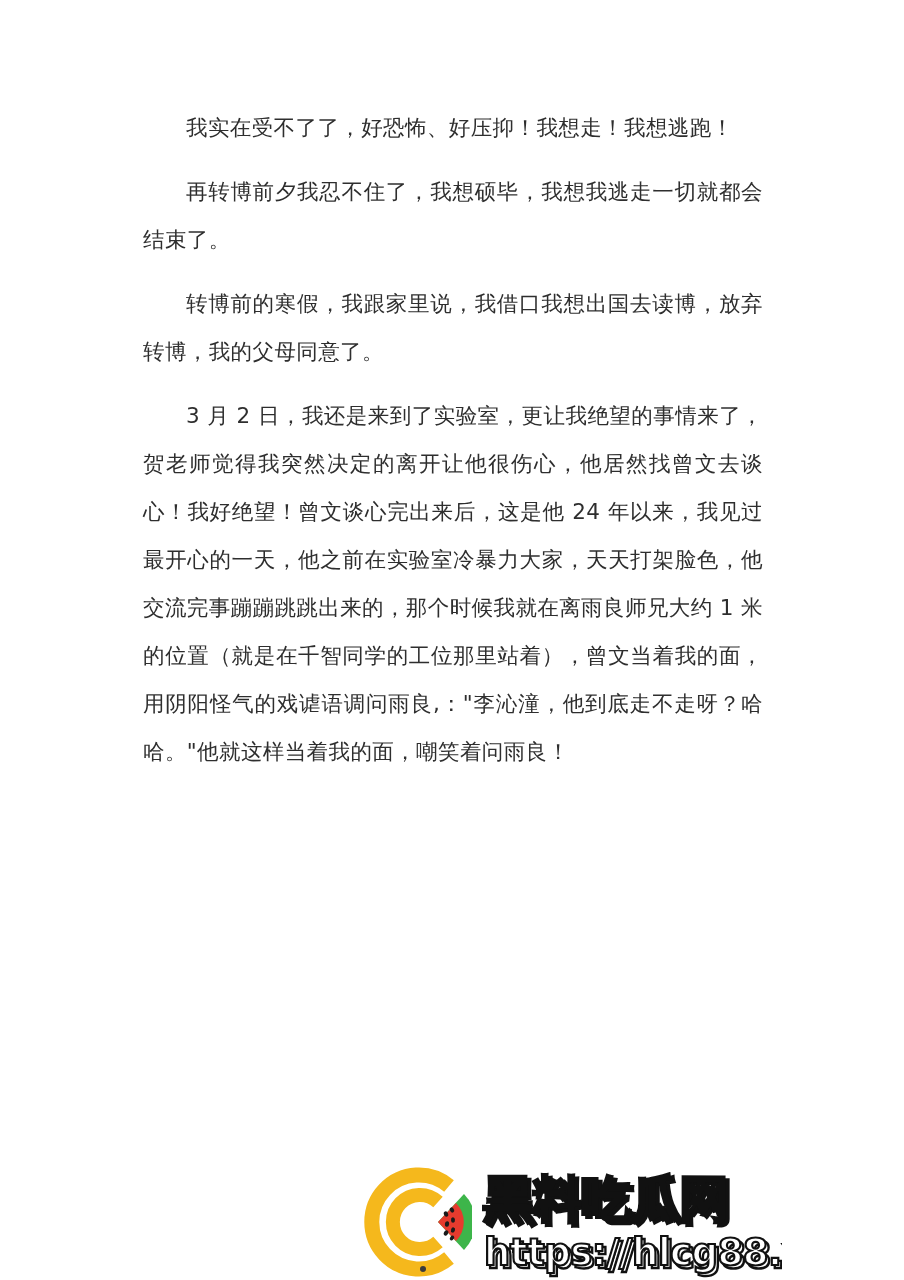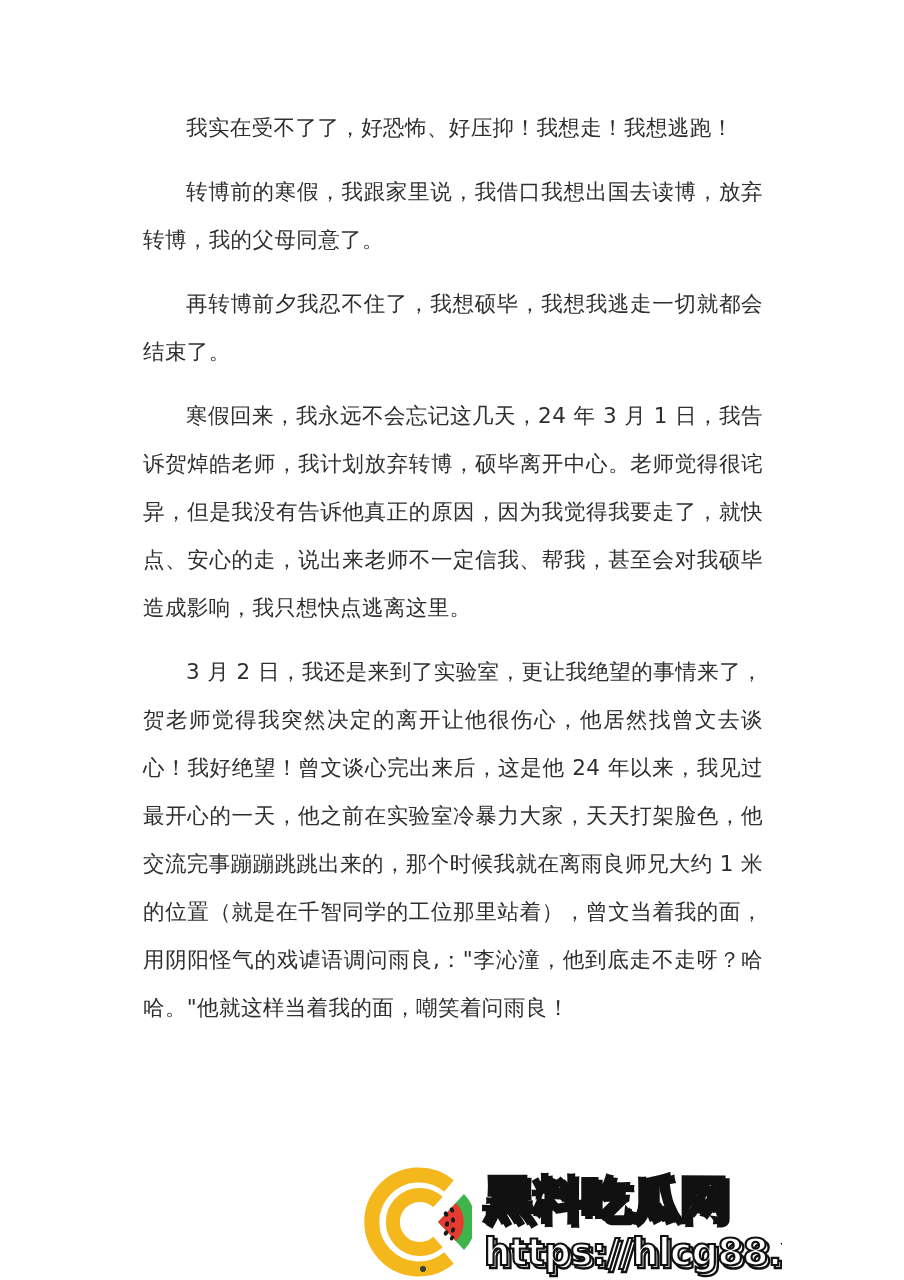--- a/index.html
+++ b/index.html
@@ -101,23 +101,22 @@
     height: 100%;
   }
 </style>
 </head>
 <body>
 
 <div id="page">
 
   <div id="doc-body">
     <p class="para">我实在受不了了，好恐怖、好压抑！我想走！我想逃跑！</p>
+    <p class="para">再转博前夕我忍不住了，我想硕毕，我想我逃走一切就都会结束了。</p>
     <p class="para">转博前的寒假，我跟家里说，我借口我想出国去读博，放弃转博，我的父母同意了。</p>
-    <p class="para">再转博前夕我忍不住了，我想硕毕，我想我逃走一切就都会结束了。</p>
-    <p class="para">寒假回来，我永远不会忘记这几天，24 年 3 月 1 日，我告诉贺焯皓老师，我计划放弃转博，硕毕离开中心。老师觉得很诧异，但是我没有告诉他真正的原因，因为我觉得我要走了，就快点、安心的走，说出来老师不一定信我、帮我，甚至会对我硕毕造成影响，我只想快点逃离这里。</p>
     <p class="para">3 月 2 日，我还是来到了实验室，更让我绝望的事情来了，贺老师觉得我突然决定的离开让他很伤心，他居然找曾文去谈心！我好绝望！曾文谈心完出来后，这是他 24 年以来，我见过最开心的一天，他之前在实验室冷暴力大家，天天打架脸色，他交流完事蹦蹦跳跳出来的，那个时候我就在离雨良师兄大约 1 米的位置（就是在千智同学的工位那里站着），曾文当着我的面，用阴阳怪气的戏谑语调问雨良,："李沁潼，他到底走不走呀？哈哈。"他就这样当着我的面，嘲笑着问雨良！</p>
 
   </div>
 
   <div id="watermark">
 
     <div id="wm-logo">
       <svg viewBox="0 0 120 116" width="120" height="116" xmlns="http://www.w3.org/2000/svg">
 
         <path d="M 97 22

